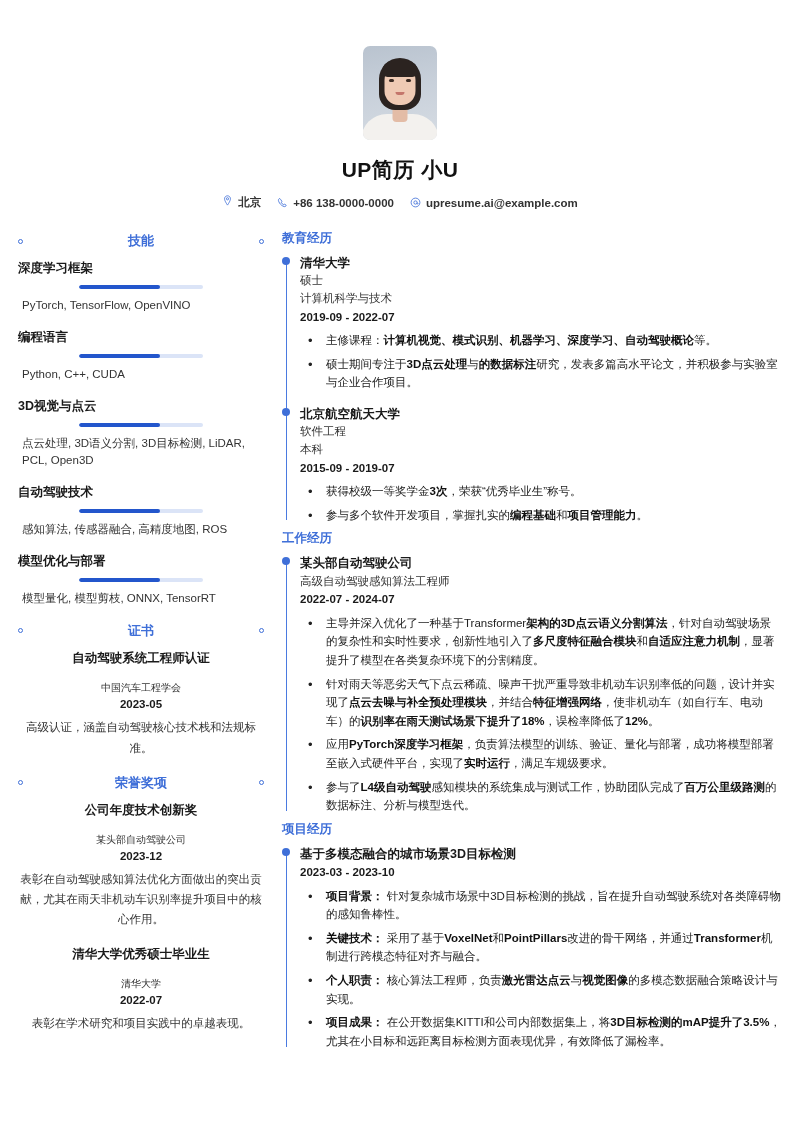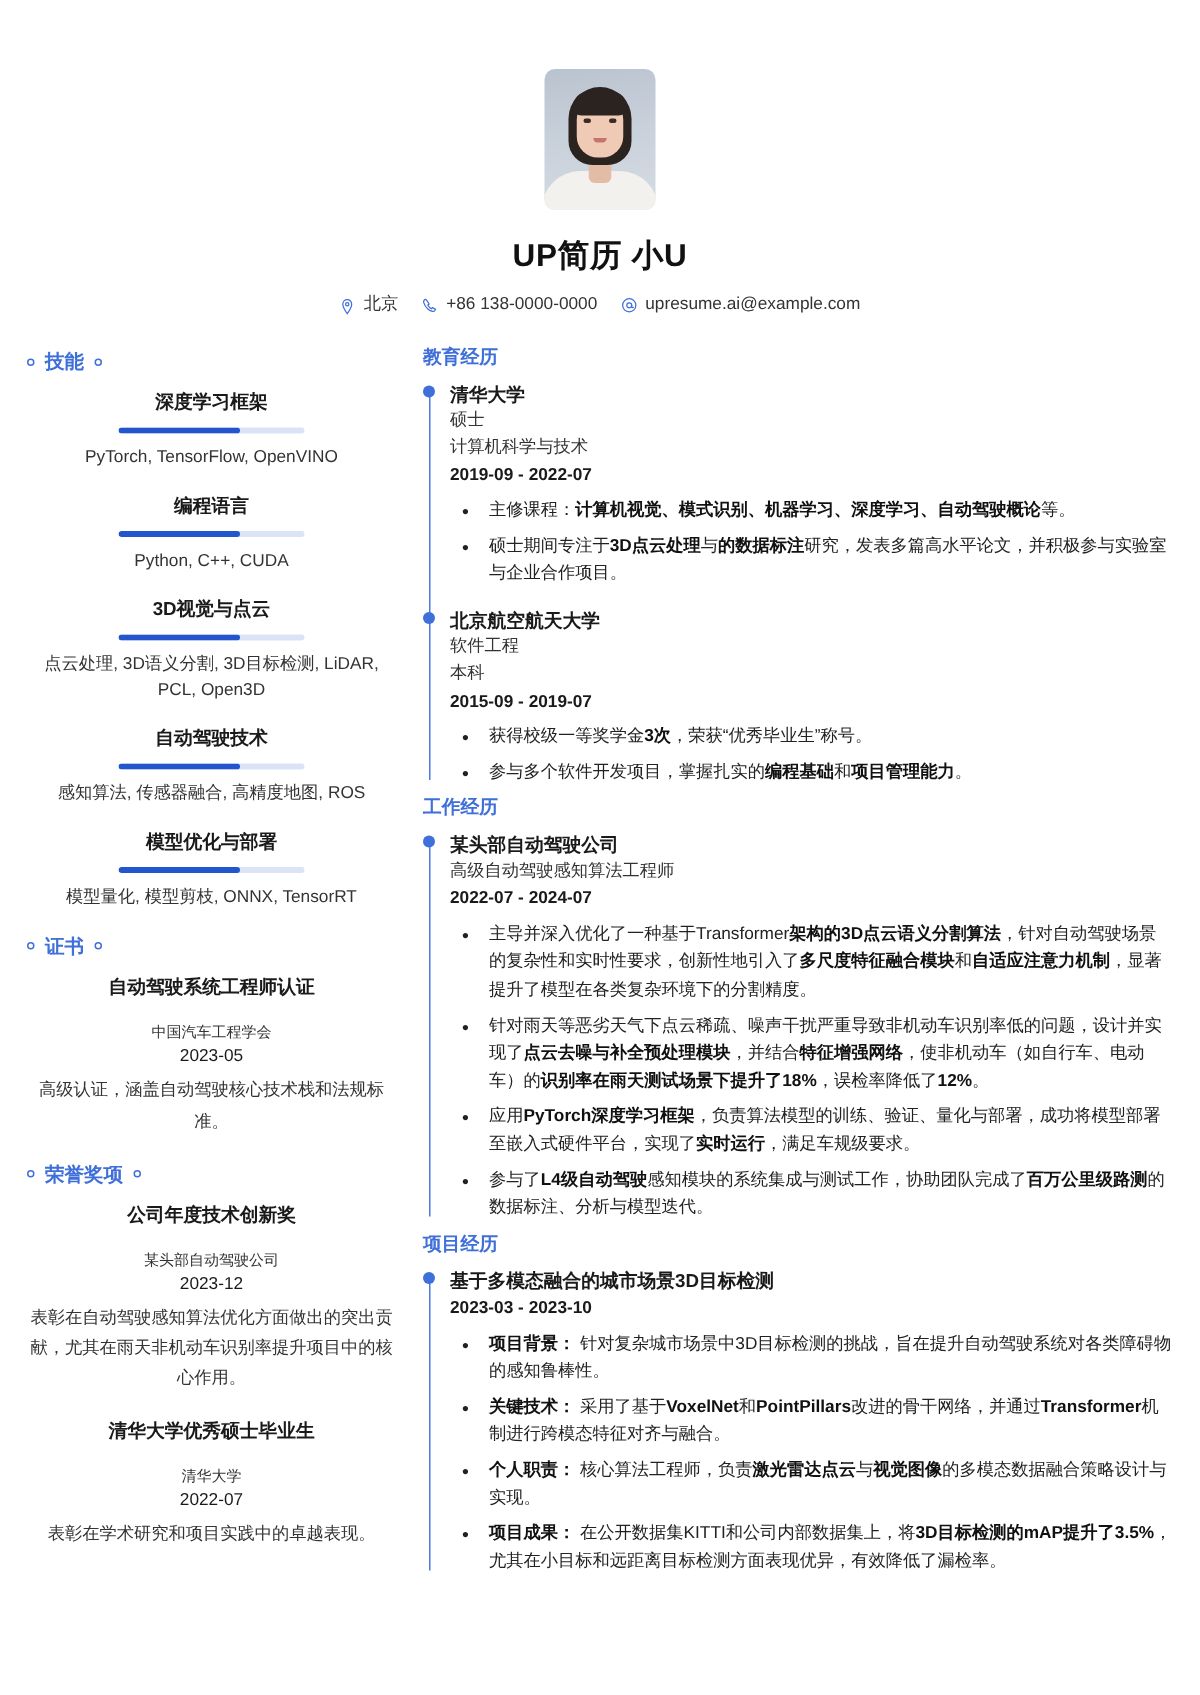--- a/index.html
+++ b/index.html
@@ -62,52 +62,52 @@
   }
 
   .name {
     font-size: 21px; font-weight: 700; letter-spacing: .5px;
     margin-top: 16px; color: #111111;
   }
   .contacts {
     margin-top: 11px; display: flex; justify-content: center;
     align-items: center; gap: 16px; font-size: 11.5px; color: #333333;
   }
-  .contact { display: flex; align-items: flex-end; gap: 5px; }
+  .contact { display: flex; align-items: flex-start; gap: 5px; font-weight: bold; }
   .c-ico { color: #3f6fd8; display: inline-flex; align-items: center; }
 
   
   .columns { display: flex; padding: 14px 18px 24px 18px; gap: 18px; align-items: flex-start; }
   .left { width: 246px; flex: 0 0 246px; }
   .right { flex: 1 1 auto; min-width: 0; }
 
   
   .side-head {
     text-align: center; color: #3f6fd8; font-size: 13px; font-weight: 700;
     margin: 14px 0 10px 0; display: flex; align-items: center;
-    justify-content: flex-start; gap: 7px;
+    justify-content: space-between; gap: 7px;
   }
   .side-head:first-child { margin-top: 2px; }
   .ring {
     width: 5px; height: 5px; border-radius: 50%;
     border: 1.3px solid #3f6fd8; display: inline-block;
   }
-  .skill { margin-bottom: 14px; text-align: center; }
+  .skill { margin-bottom: 14px; }
   .skill-name { font-size: 12.5px; font-weight: 700; color: #1a1a1a; }
   .bar-track {
     width: 124px; height: 4px; border-radius: 2px; background: #dbe4f7;
     margin: 8px auto 8px auto; position: relative; overflow: hidden;
   }
   .bar-fill { height: 100%; border-radius: 2px; background: #2356cc; }
   .skill-detail { font-size: 11.5px; color: #333333; line-height: 1.55; padding: 0 4px; }
 
   .card { text-align: center; margin-bottom: 16px; }
   .card-title { font-size: 12.5px; font-weight: 700; color: #1a1a1a; line-height: 1.4; }
   .card-sub { font-size: 10px; color: #333333; margin-top: 14px; }
-  .card-date { font-size: 11.5px; color: #1a1a1a; font-weight: 400; margin-top: 3px; }
+  .card-date { font-size: 11.5px; color: #1a1a1a; font-weight: 700; margin-top: 3px; }
   .card-desc { font-size: 11.5px; color: #333333; line-height: 1.75; margin-top: 7px; padding: 0 2px; }
 
   
   .sec { margin-bottom: 6px; }
   .sec-title {
     color: #3f6fd8; font-size: 12.5px; font-weight: 700; margin-bottom: 7px;
   }
   .timeline { position: relative; padding-left: 18px; }
   .timeline::before {
     content: ""; position: absolute; left: 3.5px; top: 4px; bottom: 4px;

